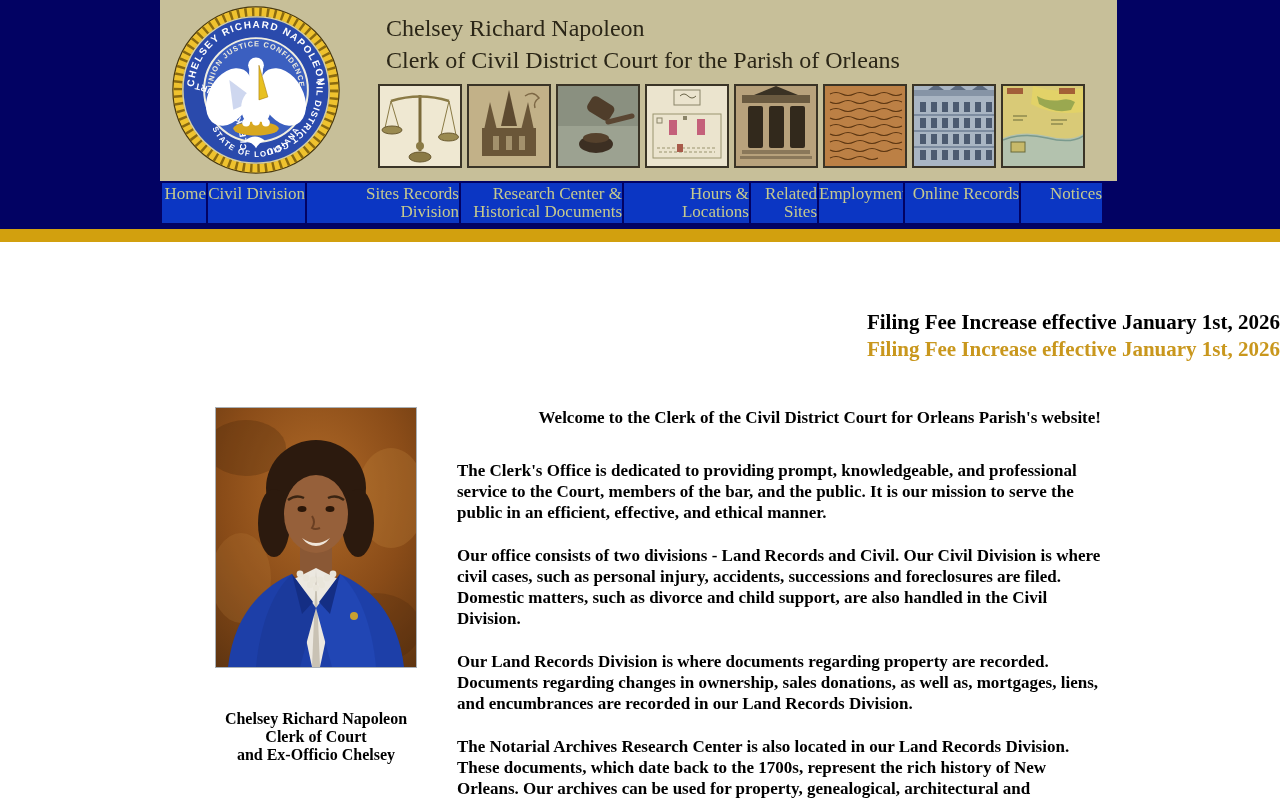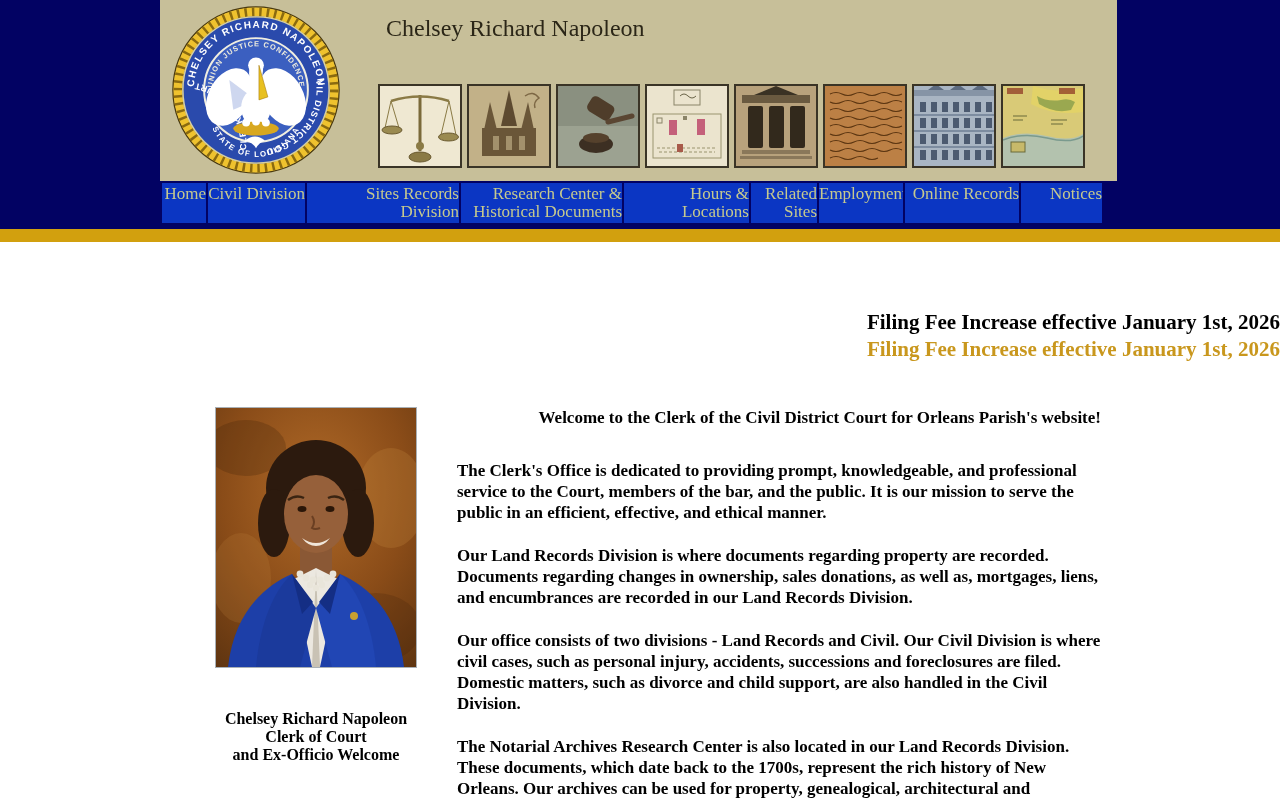--- a/index.html
+++ b/index.html
@@ -115,20 +115,21 @@
         <circle cx="75" cy="118" r="4" fill="#ffffff"></circle>
         <circle cx="85" cy="117" r="4" fill="#ffffff"></circle>
         <circle cx="95" cy="118" r="4" fill="#ffffff"></circle>
         <path d="M74,136 q10,-8 20,0 q-6,2 -9,8 q-3,-6 -11,-8 Z" fill="#ffffff"></path>
       </g>
     </svg>
   </div>
 
   <div class="titles">
     <div class="title-line">Chelsey Richard Napoleon</div>
+    <div class="title-line">Clerk of Civil District Court for the Parish of Orleans</div>
   </div>
 
   <div class="thumbstrip">
     <div class="thumb">
       <svg viewBox="0 0 80 80">
           <rect width="80" height="80" fill="#EFE8D2"></rect>
         <path d="M40,9 v56" stroke="#7a6a3a" stroke-width="3"></path>
         <path d="M11,15 Q40,6 69,15" stroke="#8a7a45" stroke-width="2.5" fill="none"></path>
         <path d="M11,15 L5,42 M11,15 L19,42" stroke="#8a7a45" stroke-width="1"></path>
         <ellipse cx="12" cy="44" rx="10" ry="4" fill="#9a8a50" stroke="#6a5a30" stroke-width="1"></ellipse>
@@ -332,25 +333,25 @@
               <circle cx="117" cy="166" r="3.4"></circle>
             <circle cx="100" cy="180" r="3.2"></circle>
               <circle cx="94" cy="177" r="3.2"></circle>
               <circle cx="106" cy="177" r="3.2"></circle>
           </g>
         </svg>
       </div>
       <div class="portrait-caption">
         <div>Chelsey Richard Napoleon</div>
         <div>Clerk of Court</div>
-        <div>and Ex-Officio Welcome</div>
+        <div>and Ex-Officio Chelsey</div>
       </div>
     </div>
 
     <div class="text-col">
       <div class="welcome">Welcome to the Clerk of the Civil District Court for Orleans Parish's website!</div>
       <p class="para">The Clerk's Office is dedicated to providing prompt, knowledgeable, and professional service to the Court, members of the bar, and the public. It is our mission to serve the public in an efficient, effective, and ethical manner.</p>
+      <p class="para">Our office consists of two divisions - Land Records and Civil. Our Civil Division is where civil cases, such as personal injury, accidents, successions and foreclosures are filed. Domestic matters, such as divorce and child support, are also handled in the Civil Division.</p>
       <p class="para">Our Land Records Division is where documents regarding property are recorded. Documents regarding changes in ownership, sales donations, as well as, mortgages, liens, and encumbrances are recorded in our Land Records Division.</p>
-      <p class="para">Our office consists of two divisions - Land Records and Civil. Our Civil Division is where civil cases, such as personal injury, accidents, successions and foreclosures are filed. Domestic matters, such as divorce and child support, are also handled in the Civil Division.</p>
       <p class="para">The Notarial Archives Research Center is also located in our Land Records Division. These documents, which date back to the 1700s, represent the rich history of New Orleans. Our archives can be used for property, genealogical, architectural and landscaping research.</p>
     </div>
   </div>
 </div>
 
 </body></html>

